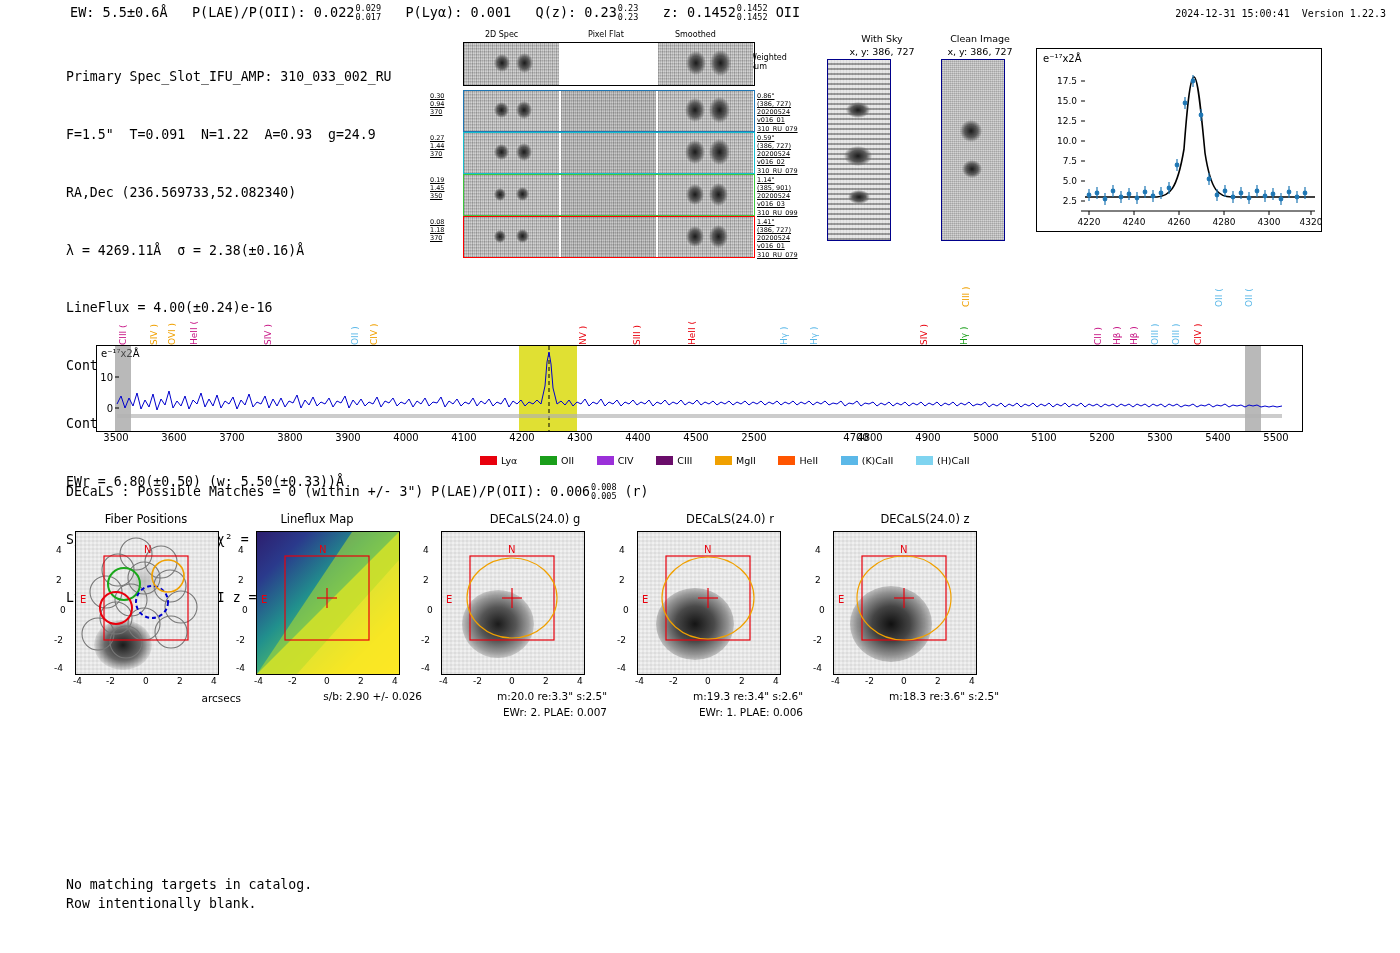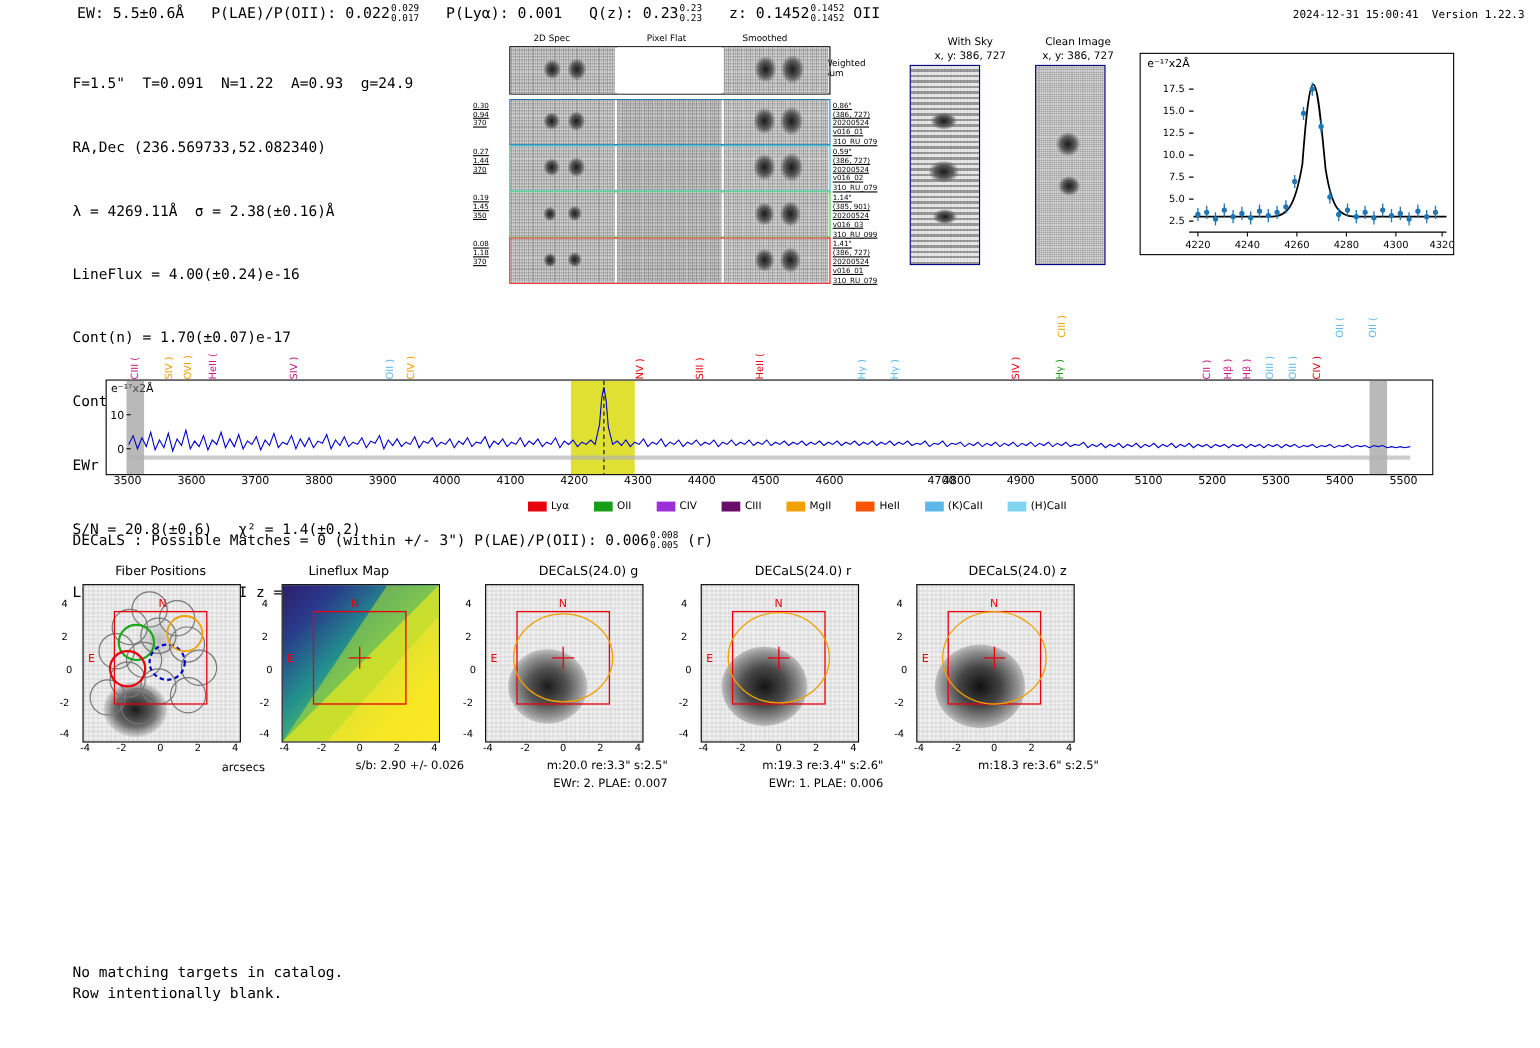--- a/index.html
+++ b/index.html
@@ -91,20 +91,21 @@
   &nbsp;&nbsp;<span>Q(z): 0.23</span><span class="frac"><span>0.23</span><br><span>0.23</span></span>
   &nbsp;&nbsp;<span>z: 0.1452</span><span class="frac"><span>0.1452</span><br><span>0.1452</span></span>
   <span>OII</span>
 </div>
 
 <div class="abs mono" id="top-timestamp">
   <span>2024-12-31 15:00:41</span>&nbsp;&nbsp;<span>Version 1.22.3</span>
 </div>
 
 <div class="abs mono" id="info-block">
+  <span class="ln">Primary Spec_Slot_IFU_AMP: 310_033_002_RU</span>
   <span class="ln">F=1.5"  T=0.091  N=1.22  A=0.93  g=24.9</span>
   <span class="ln">RA,Dec (236.569733,52.082340)</span>
   <span class="ln">λ = 4269.11Å  σ = 2.38(±0.16)Å</span>
   <span class="ln">LineFlux = 4.00(±0.24)e-16</span>
   <span class="ln">Cont(n) = 1.70(±0.07)e-17</span>
   <span class="ln"><span>Cont(w) = 2.10(±0.01)e-17 (gmag 20.93</span><span class="frac"><span>20.93</span><br><span>20.92</span></span><span>)</span></span>
   <span class="ln">EWr = 6.80(±0.50) (w: 5.50(±0.33))Å</span>
   <span class="ln">S/N = 20.8(±0.6)   χ² = 1.4(±0.2)</span>
   <span class="ln">LyA z = 2.5117   OII z = 0.1452</span>
 </div>
@@ -381,21 +382,21 @@
   <div class="xlab" style="left:78px;">3600</div>
   <div class="xlab" style="left:136px;">3700</div>
   <div class="xlab" style="left:194px;">3800</div>
   <div class="xlab" style="left:252px;">3900</div>
   <div class="xlab" style="left:310px;">4000</div>
   <div class="xlab" style="left:368px;">4100</div>
   <div class="xlab" style="left:426px;">4200</div>
   <div class="xlab" style="left:484px;">4300</div>
   <div class="xlab" style="left:542px;">4400</div>
   <div class="xlab" style="left:600px;">4500</div>
-  <div class="xlab" style="left:658px;">4600</div>
+  <div class="xlab" style="left:658px;">2500</div>
   <div class="xlab" style="left:716px;margin-left:44px;">4700</div>
   <div class="xlab" style="left:774px;">4800</div>
   <div class="xlab" style="left:832px;">4900</div>
   <div class="xlab" style="left:890px;">5000</div>
   <div class="xlab" style="left:948px;">5100</div>
   <div class="xlab" style="left:1006px;">5200</div>
   <div class="xlab" style="left:1064px;">5300</div>
   <div class="xlab" style="left:1122px;">5400</div>
   <div class="xlab" style="left:1180px;">5500</div>
 </div>

